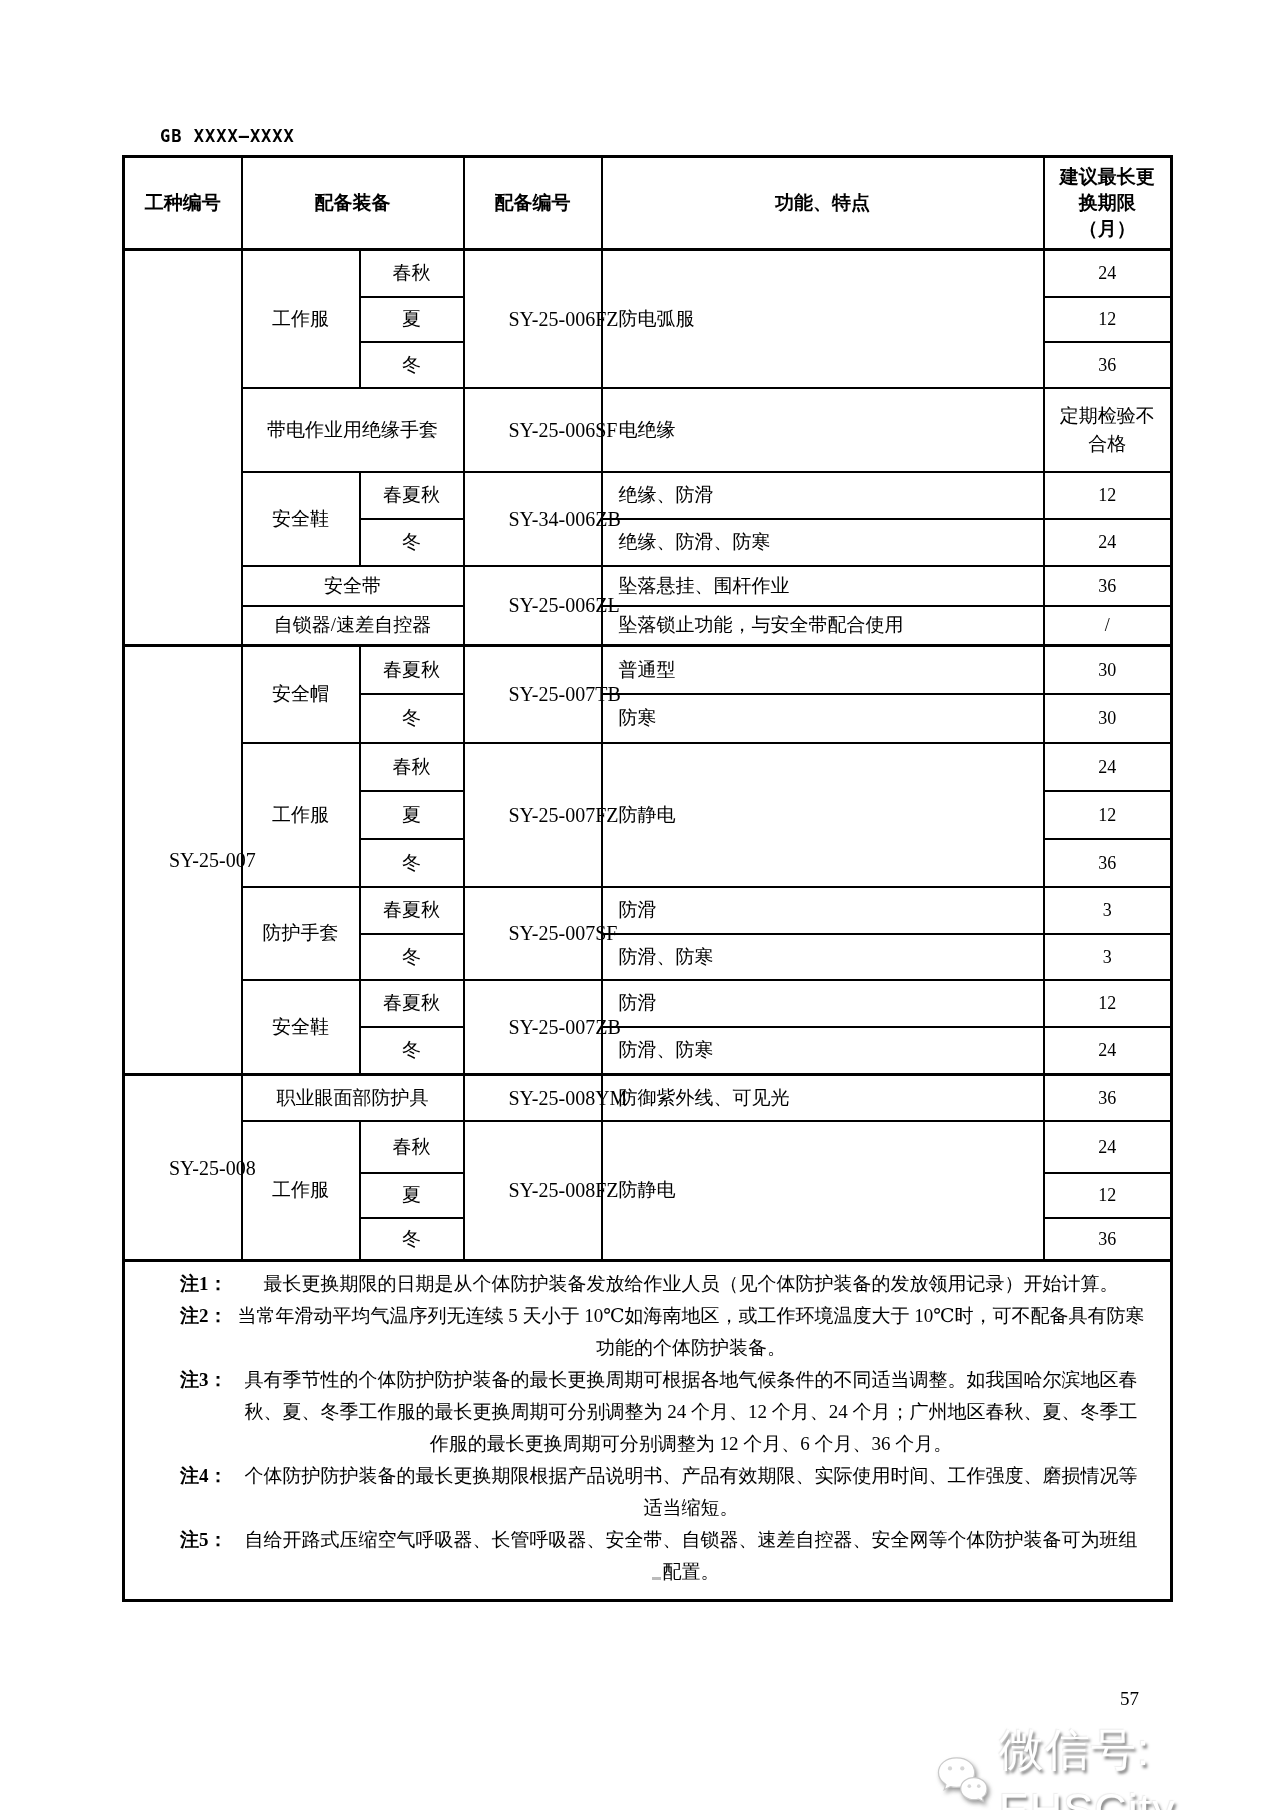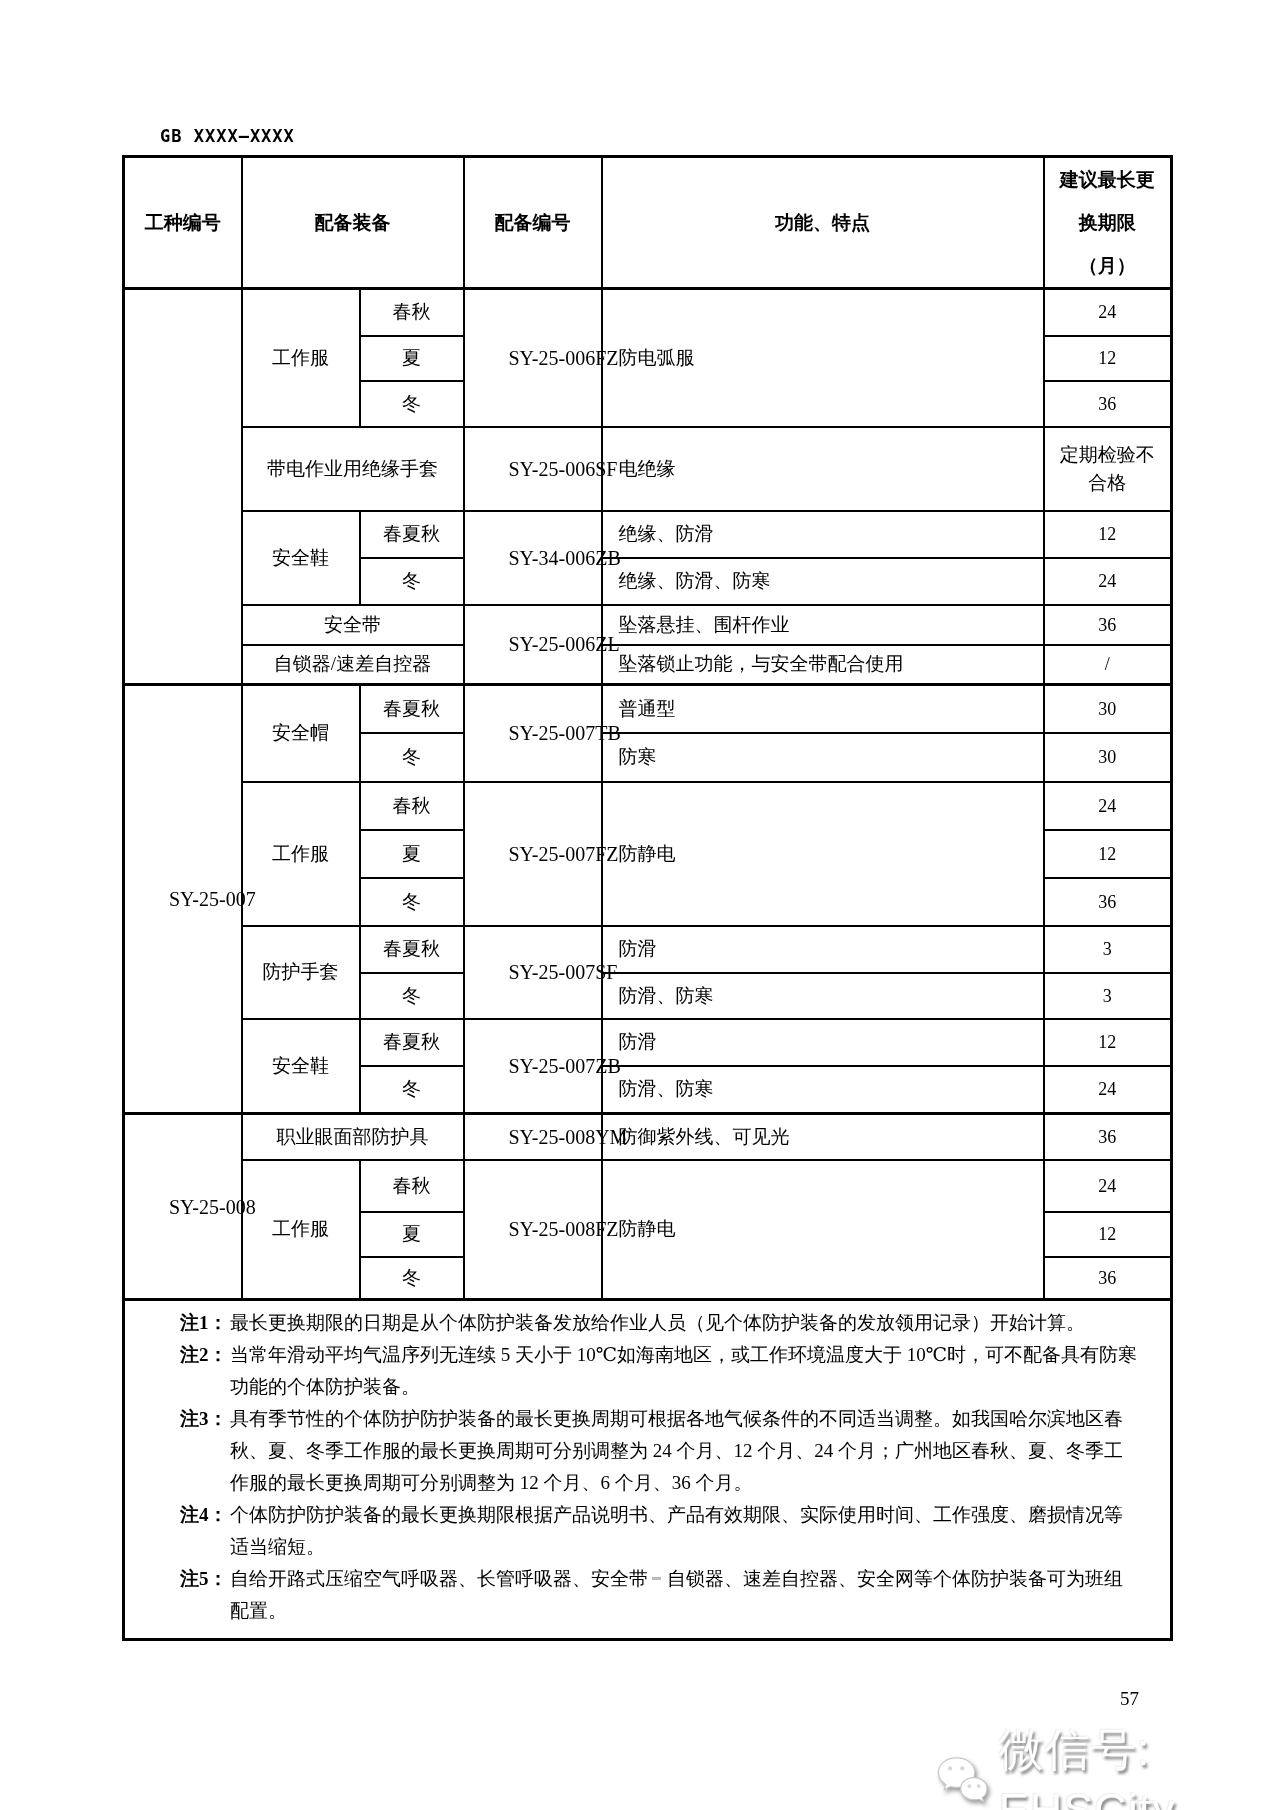--- a/index.html
+++ b/index.html
@@ -13,27 +13,27 @@
   }
   table.equip{
     position:absolute;left:122px;top:155px;width:1048px;
     border-collapse:collapse;table-layout:fixed;
     border:3px solid #000;
   }
   table.equip th, table.equip td{
     border:2px solid #000;text-align:center;vertical-align:middle;
     font-size:19px;padding:0 6px;line-height:28px;
   }
-  table.equip thead th{font-weight:700;height:90px;border-bottom:3px solid #000;line-height:43px;}
+  table.equip thead th{font-weight:700;height:90px;border-bottom:3px solid #000;line-height:26px;}
   table.equip td.left{text-align:left;padding-left:16px;}
   table.equip td.code{font-size:20px;white-space:nowrap;padding-left:44px;}
   table.equip td.num{font-size:18px;margin-left:22px;}
   table.equip tr.group-start td{border-top:3px solid #000;}
   table.equip td.notes-cell{
-    border-top:3px solid #000;text-align:left;vertical-align:top;
+    border-top:3px solid #000;text-align:center;vertical-align:top;
     padding:6px 18px 4px 0;height:327px;
   }
   .note{
     position:relative;padding-left:105px;font-size:19px;line-height:32px;
     white-space:pre-line;
   }
   .note .note-label{
     position:absolute;left:55px;top:0;font-weight:700;white-space:normal;
   }
   .page-number{position:absolute;left:1120px;top:1660px;font-size:19px;margin-top:28px;}

